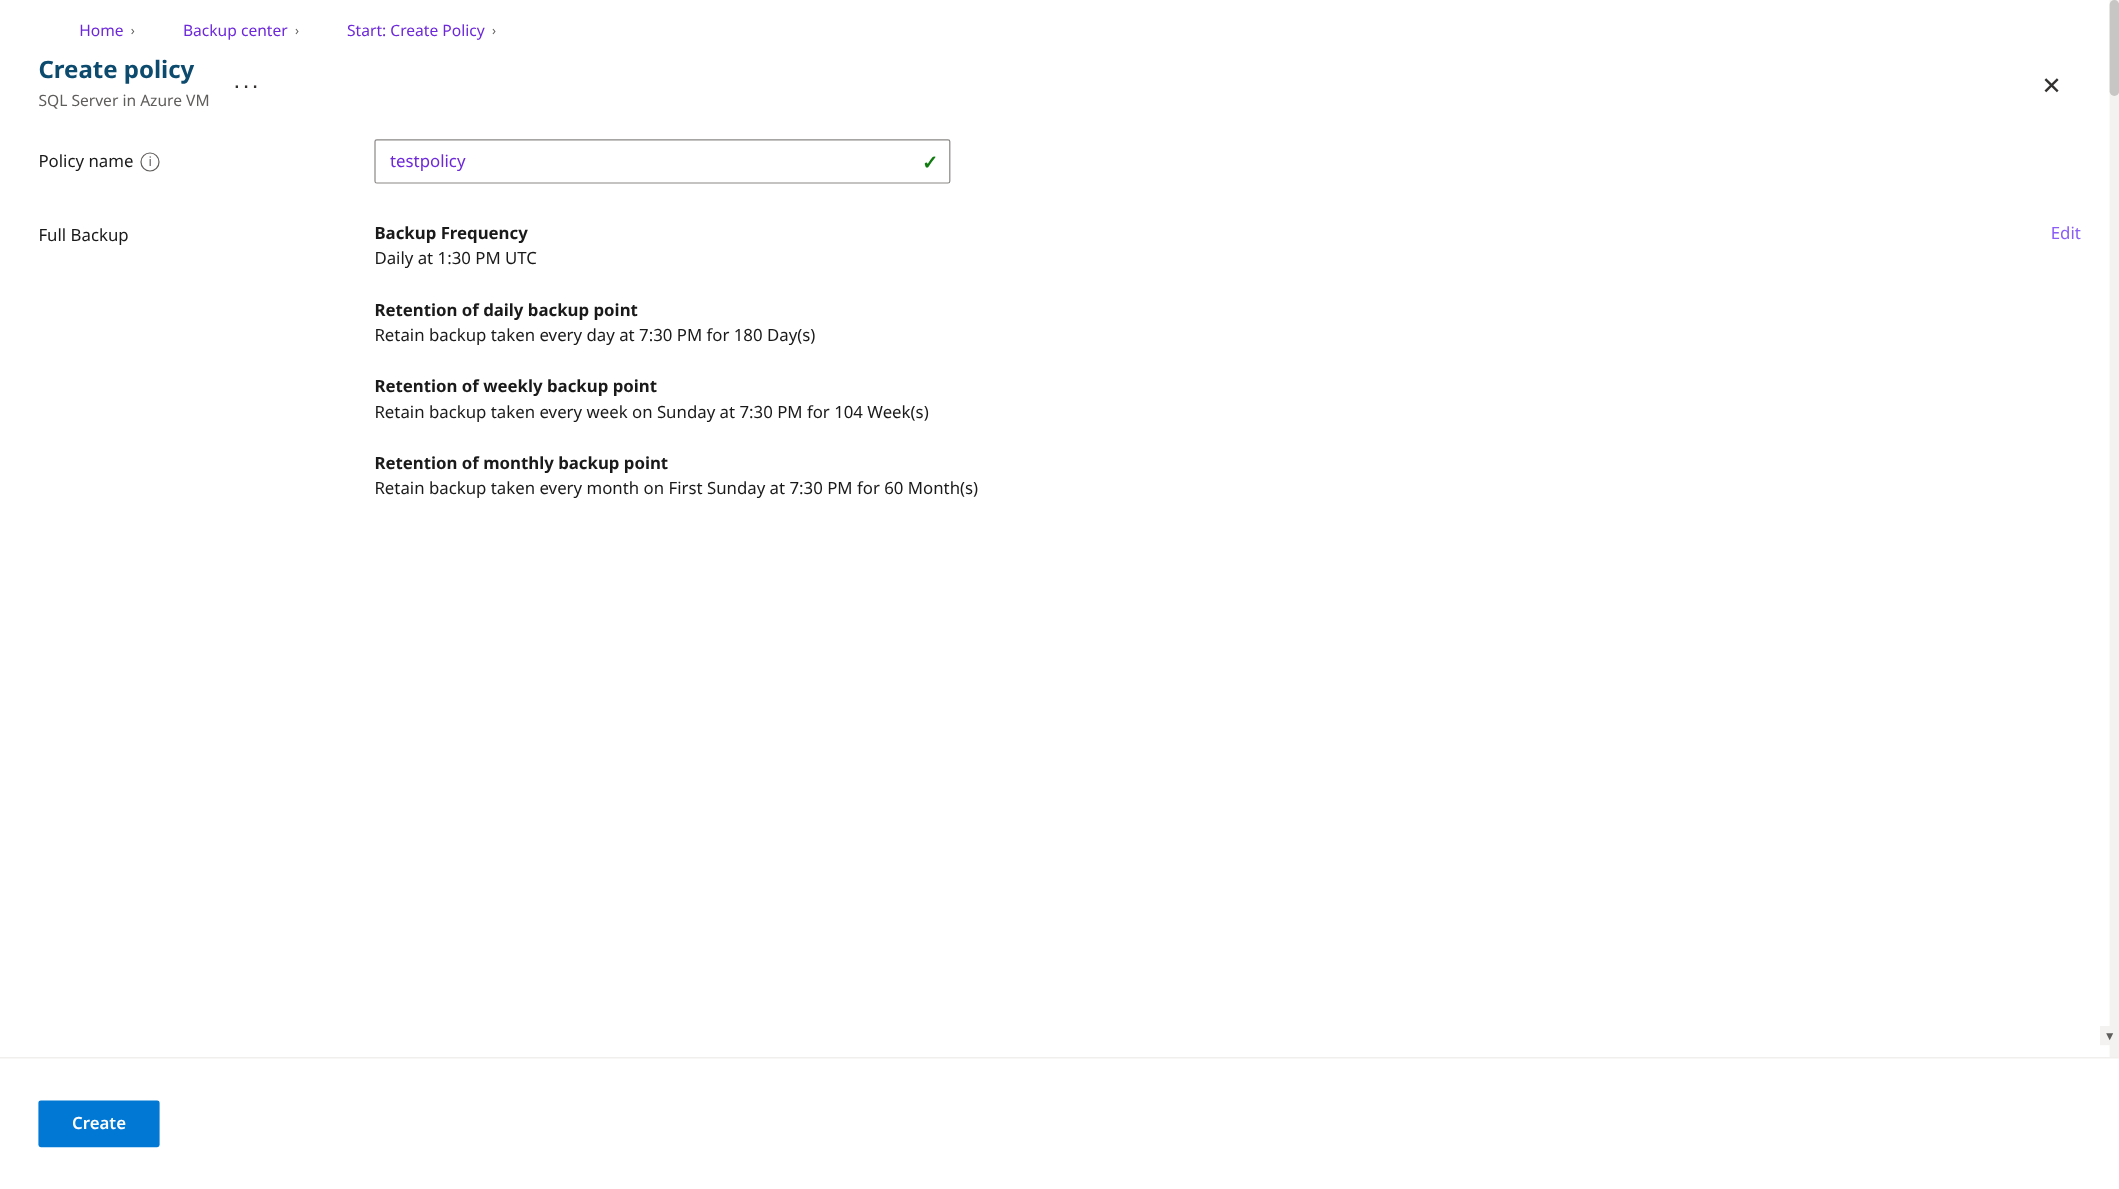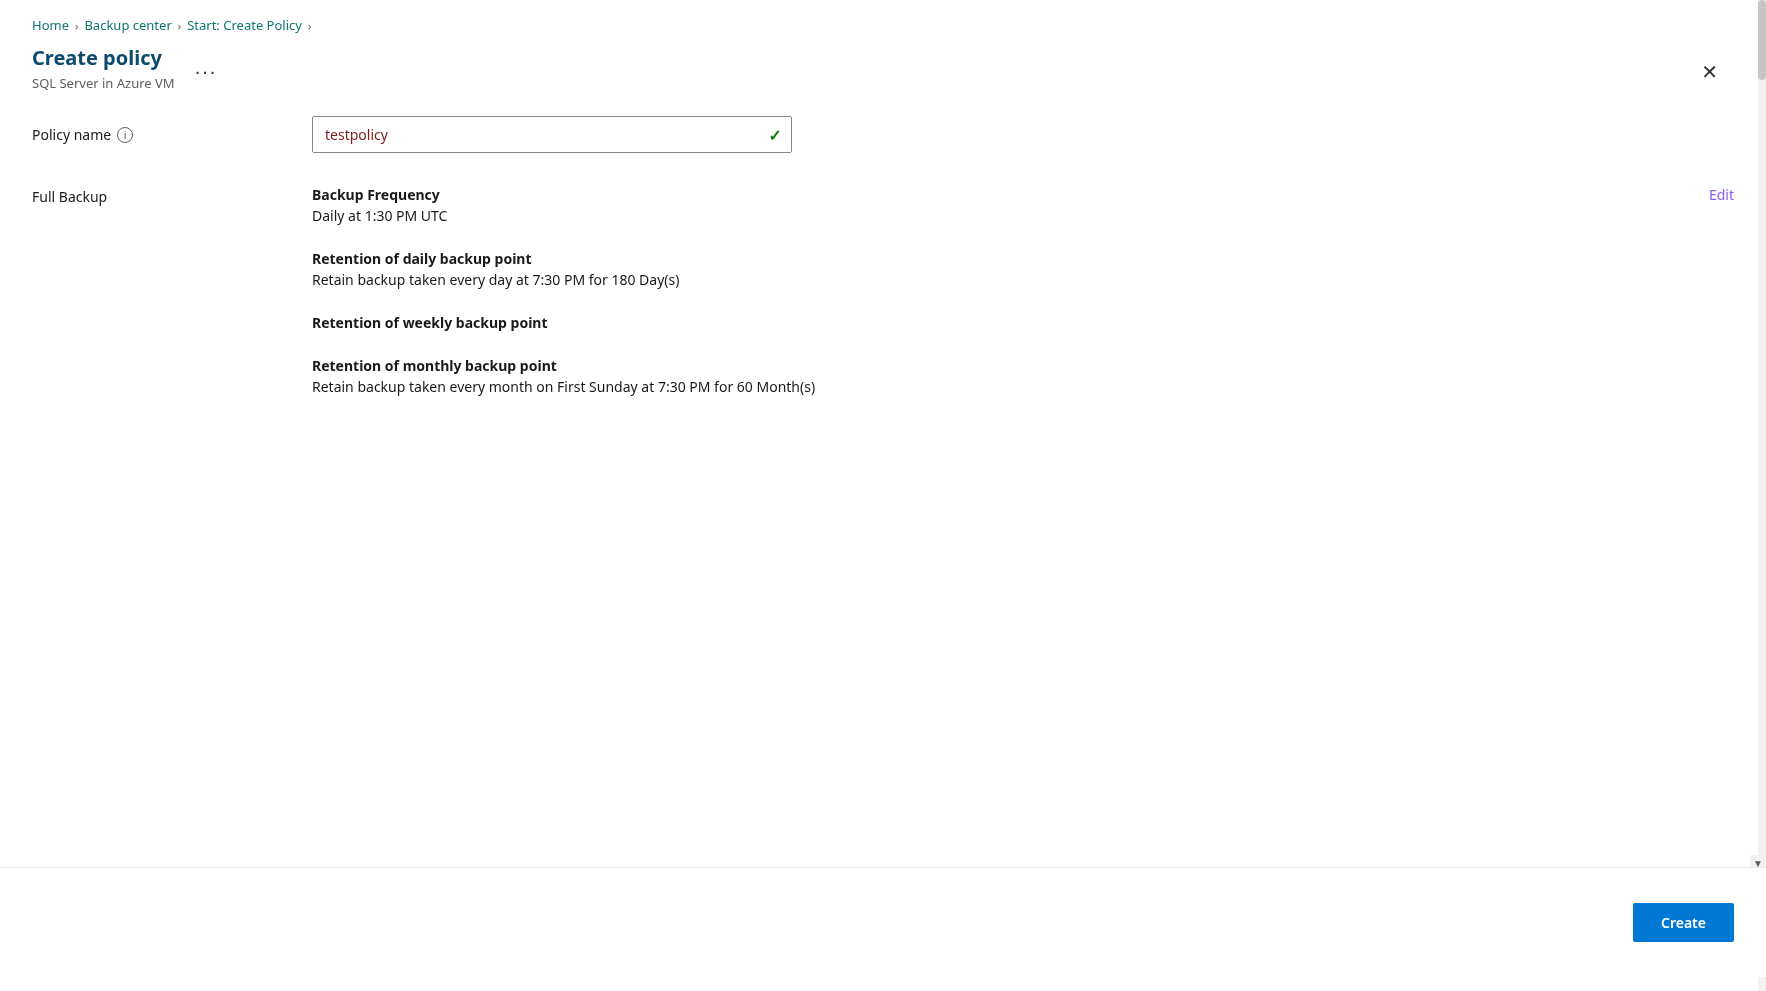--- a/index.html
+++ b/index.html
@@ -16,23 +16,24 @@
 
     .breadcrumb {
       display: flex;
       align-items: center;
       gap: 6px;
       padding: 16px 32px 8px 32px;
       font-size: 13px;
       color: #0078d4;
     }
     .breadcrumb a {
-      color: #0f766e;
+      color: #6d28d9;
       text-decoration: none;
       cursor: pointer;
+      margin-left: 34px;
     }
     .breadcrumb-separator {
       color: #605e5c;
       font-size: 11px;
     }
 
     .page-header {
       padding: 4px 32px 24px 32px;
       display: flex;
       align-items: flex-start;
@@ -114,21 +115,21 @@
       position: relative;
       width: 480px;
     }
     .policy-name-input {
       width: 100%;
       padding: 8px 36px 8px 12px;
       border: 1px solid #8a8886;
       border-radius: 2px;
       font-size: 14px;
       font-family: inherit;
-      color: #7f1d1d;
+      color: #6d28d9;
       outline: none;
     }
     .input-check-icon {
       position: absolute;
       right: 10px;
       top: 50%;
       transform: translateY(-50%);
       color: #107c10;
       font-size: 16px;
       font-weight: bold;
@@ -172,30 +173,29 @@
       color: #1a1a1a;
       margin-bottom: 2px;
     }
     .detail-value {
       font-size: 14px;
       color: #1a1a1a;
     }
 
     .footer {
       position: absolute;
-      bottom: 14px;
+      bottom: 0;
       left: 0;
       right: 0;
       height: 110px;
       background: #fff;
       border-top: 1px solid #edebe9;
       display: flex;
       align-items: center;
       padding: 0 32px;
-      justify-content: flex-end;
     }
     .create-btn {
       background: #0078d4;
       color: #fff;
       border: none;
       padding: 10px 28px;
       font-size: 14px;
       font-weight: 600;
       border-radius: 2px;
       cursor: pointer;
@@ -281,20 +281,21 @@
             <div class="detail-value">Daily at 1:30 PM UTC</div>
           </div>
 
           <div class="detail-block">
             <div class="detail-title">Retention of daily backup point</div>
             <div class="detail-value">Retain backup taken every day at 7:30 PM for 180 Day(s)</div>
           </div>
 
           <div class="detail-block">
             <div class="detail-title">Retention of weekly backup point</div>
+            <div class="detail-value">Retain backup taken every week on Sunday at 7:30 PM for 104 Week(s)</div>
           </div>
 
           <div class="detail-block">
             <div class="detail-title">Retention of monthly backup point</div>
             <div class="detail-value">Retain backup taken every month on First Sunday at 7:30 PM for 60 Month(s)</div>
           </div>
 
 
         </div>
         <a class="edit-link">Edit</a>

